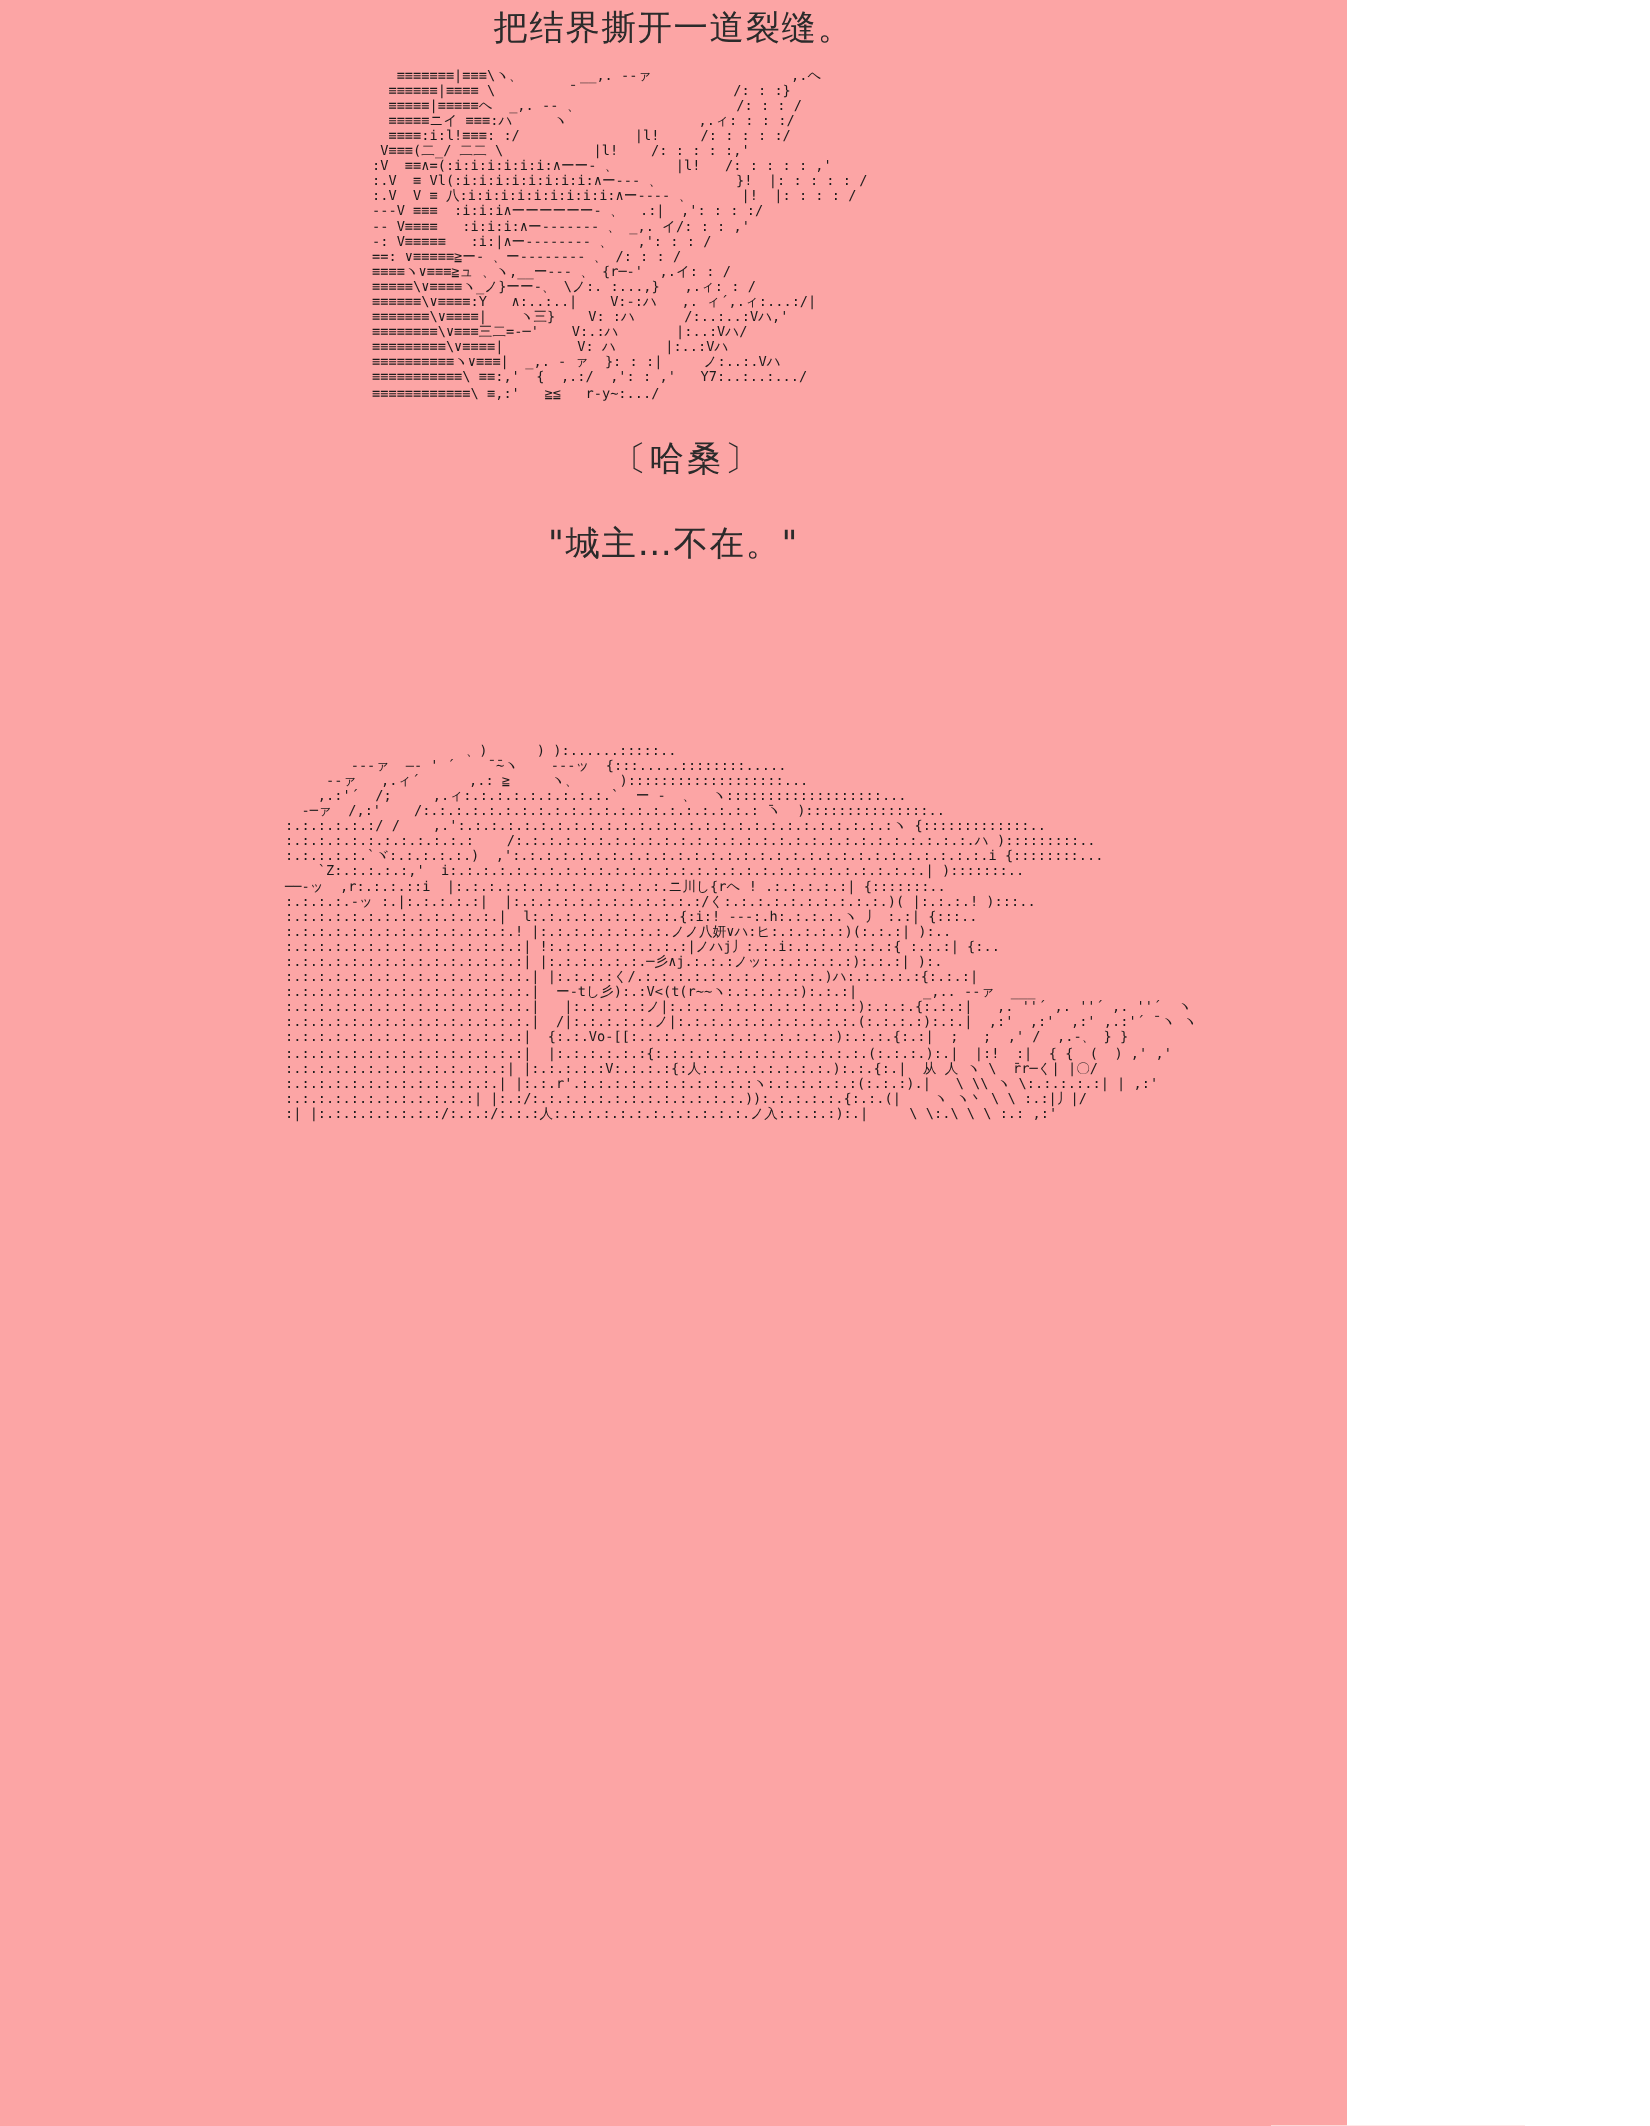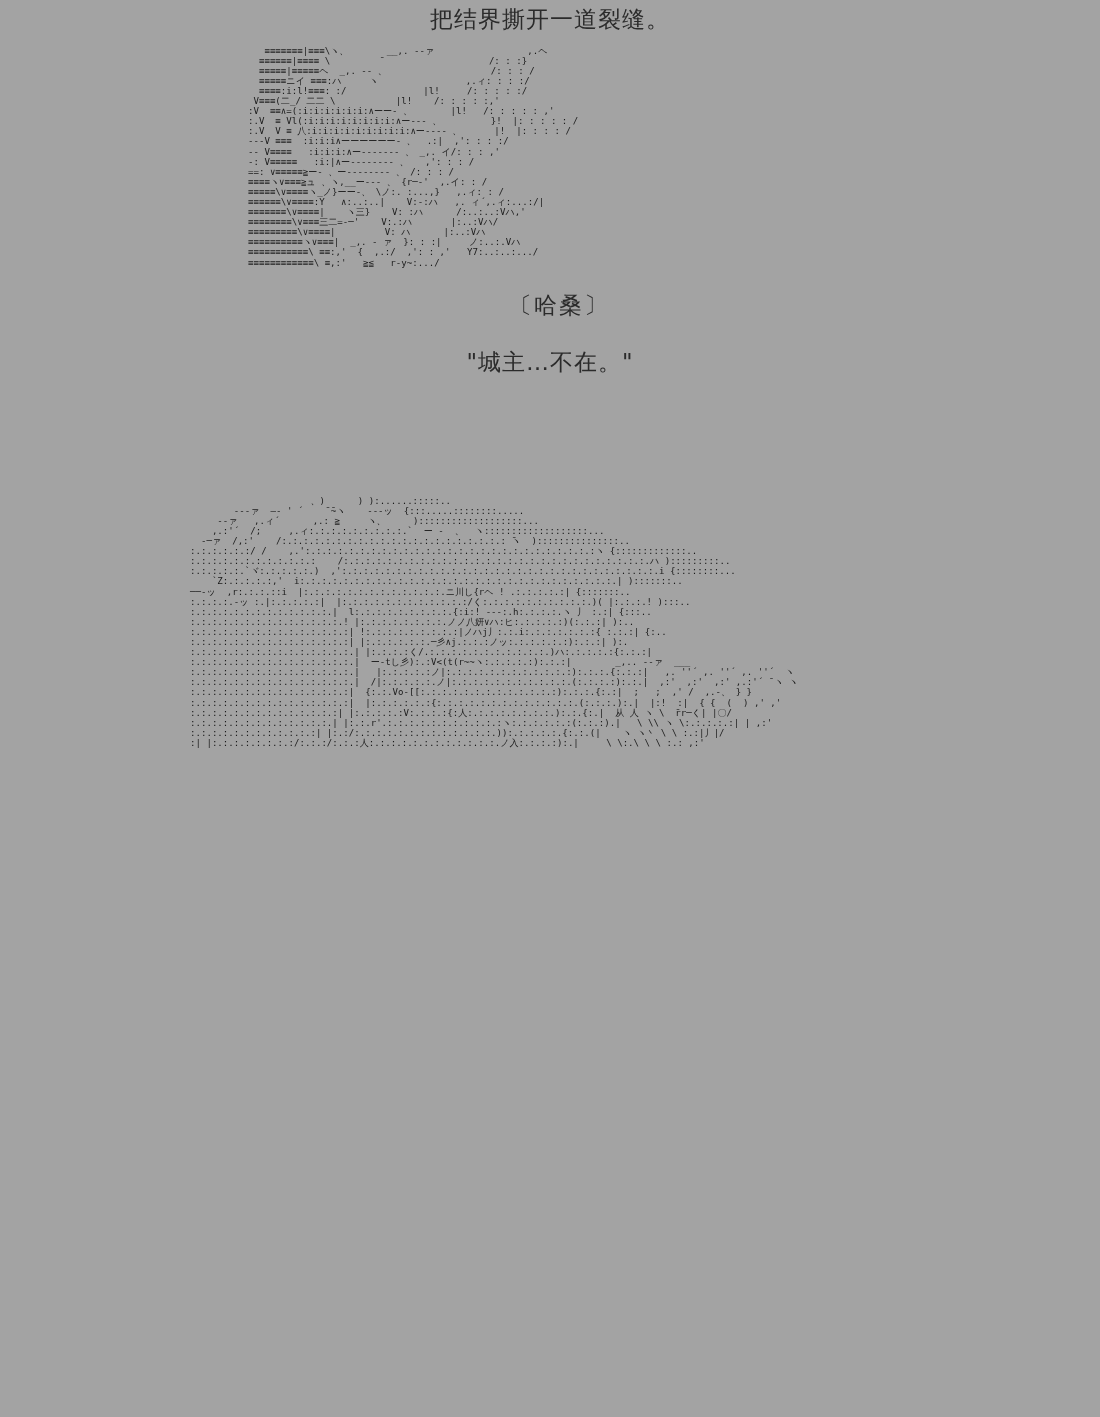--- a/index.html
+++ b/index.html
@@ -9,24 +9,24 @@
   }
   body {
     width: 1100px;
     min-height: 1417px;
     font-family: "Liberation Sans", sans-serif;
     color: #1a1a1a;
     position: relative;
     overflow: hidden;
   }
   .page {
-    width: 1100px;
+    width: 898px;
     min-height: 1417px;
     position: relative;
-    background: #a3a3a3;
+    background: #fca5a5;
   }
   .narration {
     text-align: center;
     font-size: 23px;
     line-height: 1.5;
     color: #2b2b2b;
     letter-spacing: 1px;
     padding-top: 2px;
     font-family: "DejaVu Sans", sans-serif;
   }

